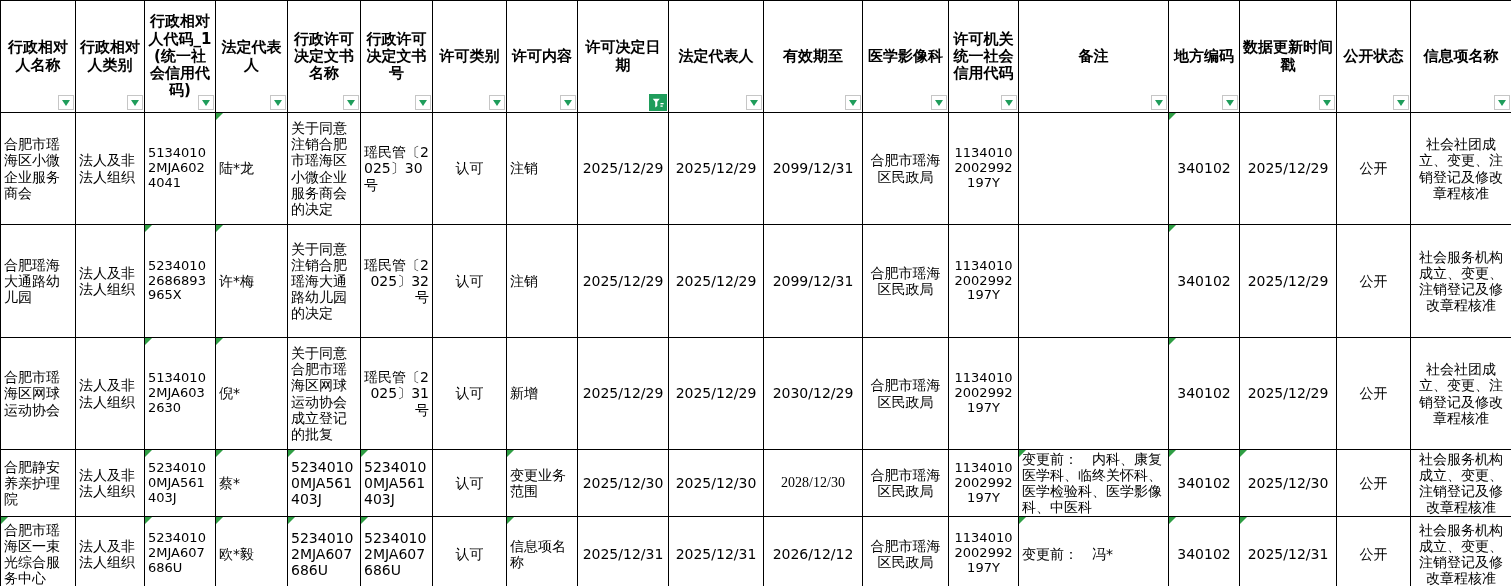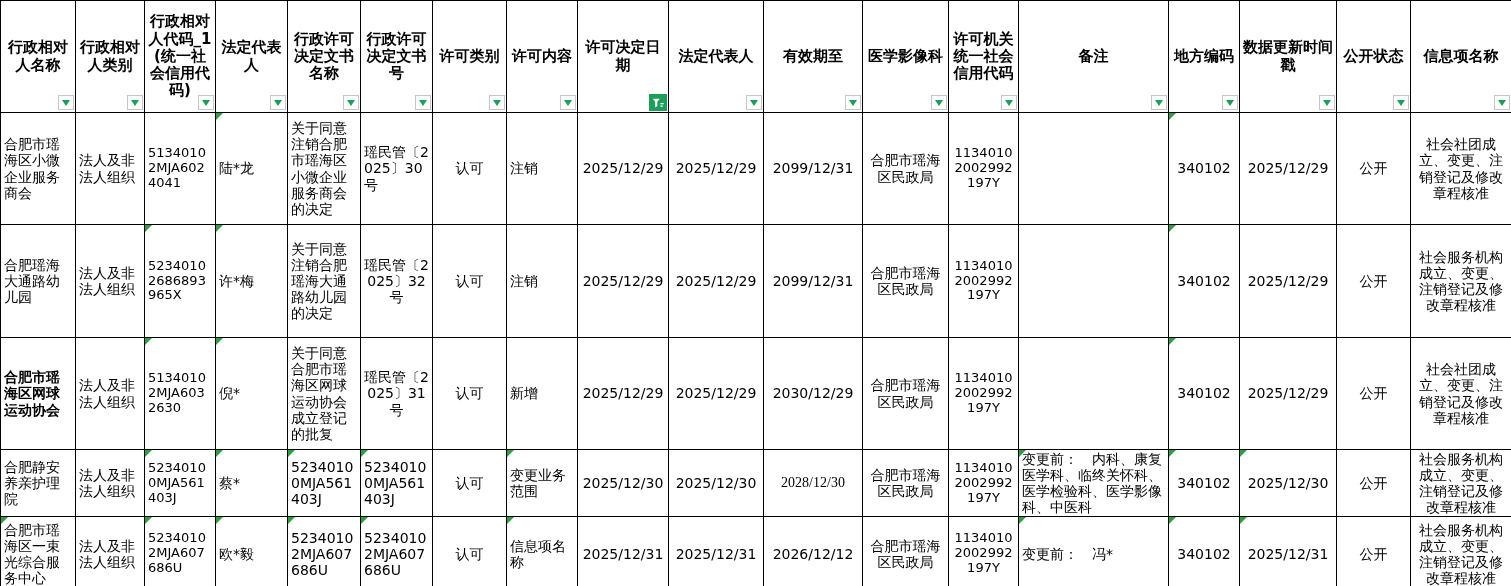--- a/index.html
+++ b/index.html
@@ -186,41 +186,41 @@
           <td style="text-align: center;"><span>2025/12/29</span></td>
           <td style="text-align: center;"><span>公开</span></td>
           <td style="text-align: center;"><span>社会社团成立、变更、注销登记及修改章程核准</span></td>
         </tr>
         <tr style="height: 113px;">
           <td style="text-align: left;"><span>合肥瑶海大通路幼儿园</span></td>
           <td style="text-align: left;"><span>法人及非法人组织</span></td>
           <td class="code" style="text-align: left;"><span class="flag"></span><span>52340102686893965X</span></td>
           <td style="text-align: left;"><span class="flag"></span><span>许*梅</span></td>
           <td style="text-align: left;"><span>关于同意注销合肥瑶海大通路幼儿园的决定</span></td>
-          <td style="text-align: center;"><span>瑶民管〔2025〕32号</span></td>
+          <td style="text-align: right;"><span>瑶民管〔2025〕32号</span></td>
           <td style="text-align: center;"><span>认可</span></td>
           <td style="text-align: left;"><span>注销</span></td>
           <td style="text-align: center;"><span>2025/12/29</span></td>
           <td style="text-align: center;"><span>2025/12/29</span></td>
           <td style="text-align: center;"><span>2099/12/31</span></td>
           <td style="text-align: center;"><span>合肥市瑶海区民政局</span></td>
           <td class="code" style="text-align: center;"><span>11340102002992197Y</span></td>
           <td style="text-align: left;"><span></span></td>
           <td style="text-align: center;"><span class="flag"></span><span>340102</span></td>
           <td style="text-align: center;"><span>2025/12/29</span></td>
           <td style="text-align: center;"><span>公开</span></td>
           <td style="text-align: center;"><span>社会服务机构成立、变更、注销登记及修改章程核准</span></td>
         </tr>
         <tr style="height: 112px;">
-          <td style="text-align: left; font-weight: bold;"><span>合肥市瑶海区网球运动协会</span></td>
+          <td style="text-align: left;"><span>合肥市瑶海区网球运动协会</span></td>
           <td style="text-align: left;"><span>法人及非法人组织</span></td>
           <td class="code" style="text-align: left;"><span class="flag"></span><span>51340102MJA6032630</span></td>
           <td style="text-align: left;"><span class="flag"></span><span>倪*</span></td>
           <td style="text-align: left; margin-left: 16px;"><span>关于同意合肥市瑶海区网球运动协会成立登记的批复</span></td>
-          <td style="text-align: center;"><span>瑶民管〔2025〕31号</span></td>
+          <td style="text-align: right;"><span>瑶民管〔2025〕31号</span></td>
           <td style="text-align: center;"><span>认可</span></td>
           <td style="text-align: left;"><span>新增</span></td>
           <td style="text-align: center;"><span>2025/12/29</span></td>
           <td style="text-align: center;"><span>2025/12/29</span></td>
           <td style="text-align: center;"><span>2030/12/29</span></td>
           <td style="text-align: center;"><span>合肥市瑶海区民政局</span></td>
           <td class="code" style="text-align: center;"><span>11340102002992197Y</span></td>
           <td style="text-align: left;"><span></span></td>
           <td style="text-align: center;"><span class="flag"></span><span>340102</span></td>
           <td style="text-align: center;"><span>2025/12/29</span></td>

